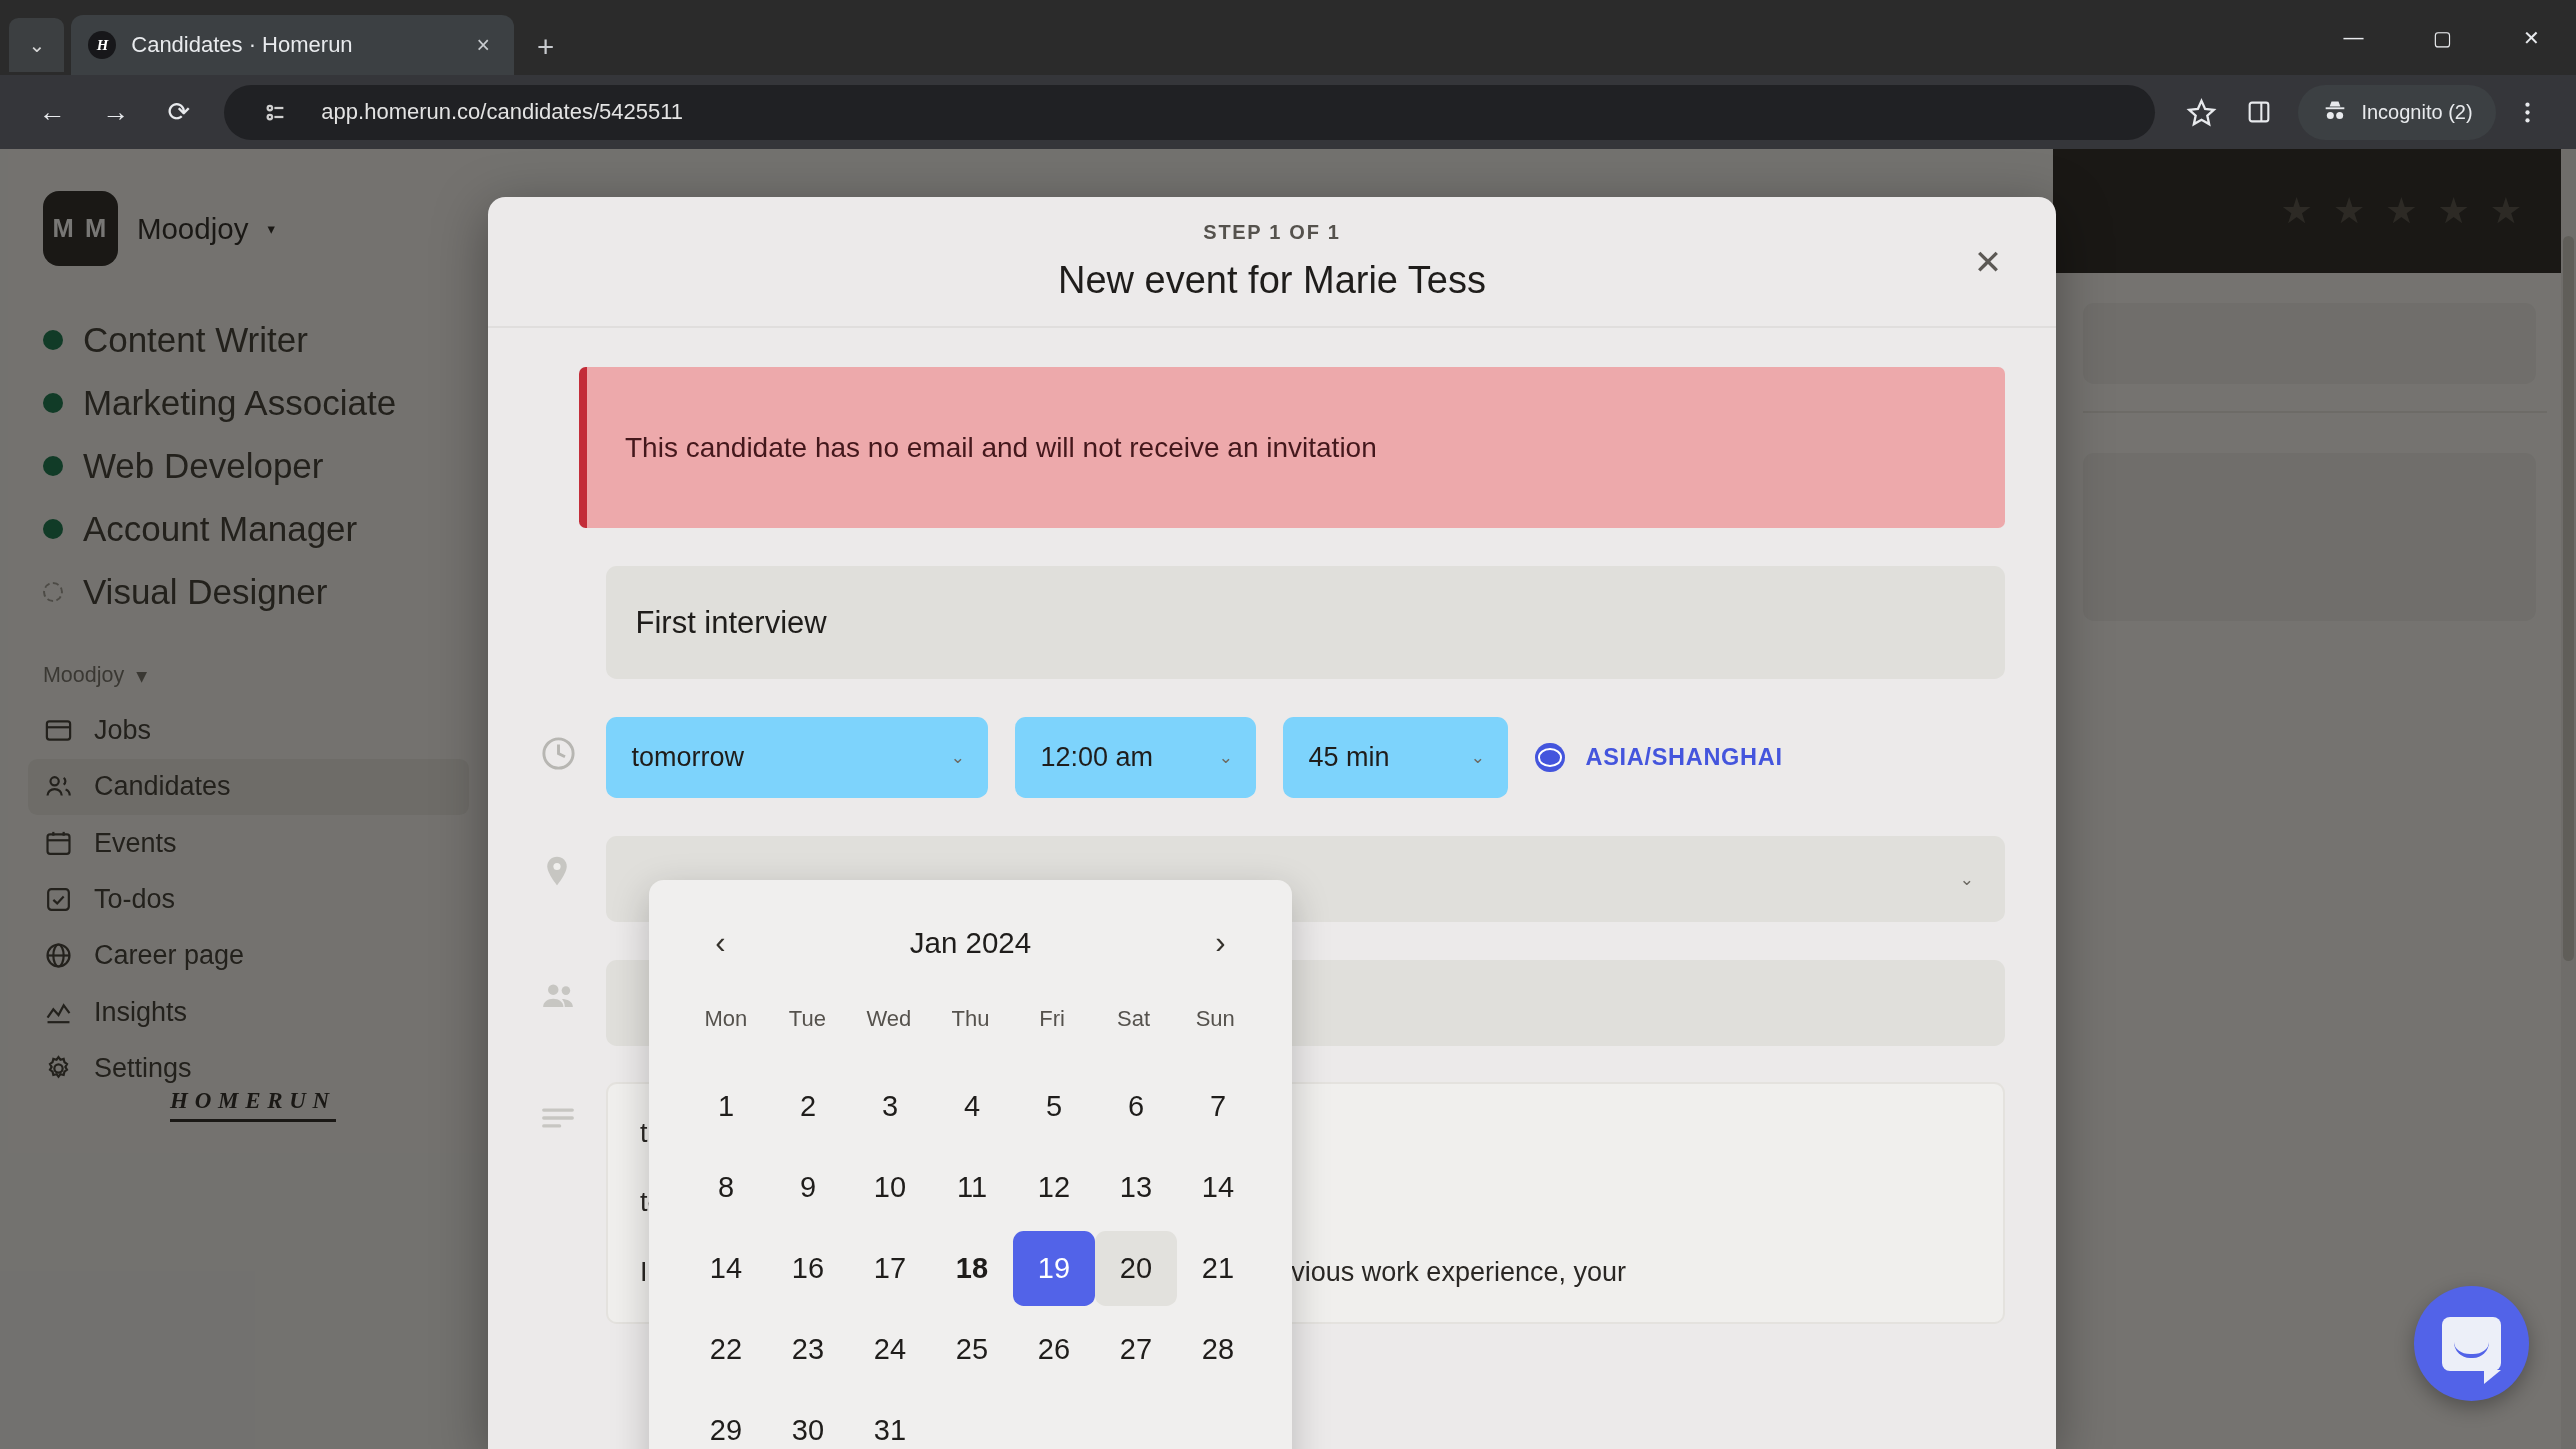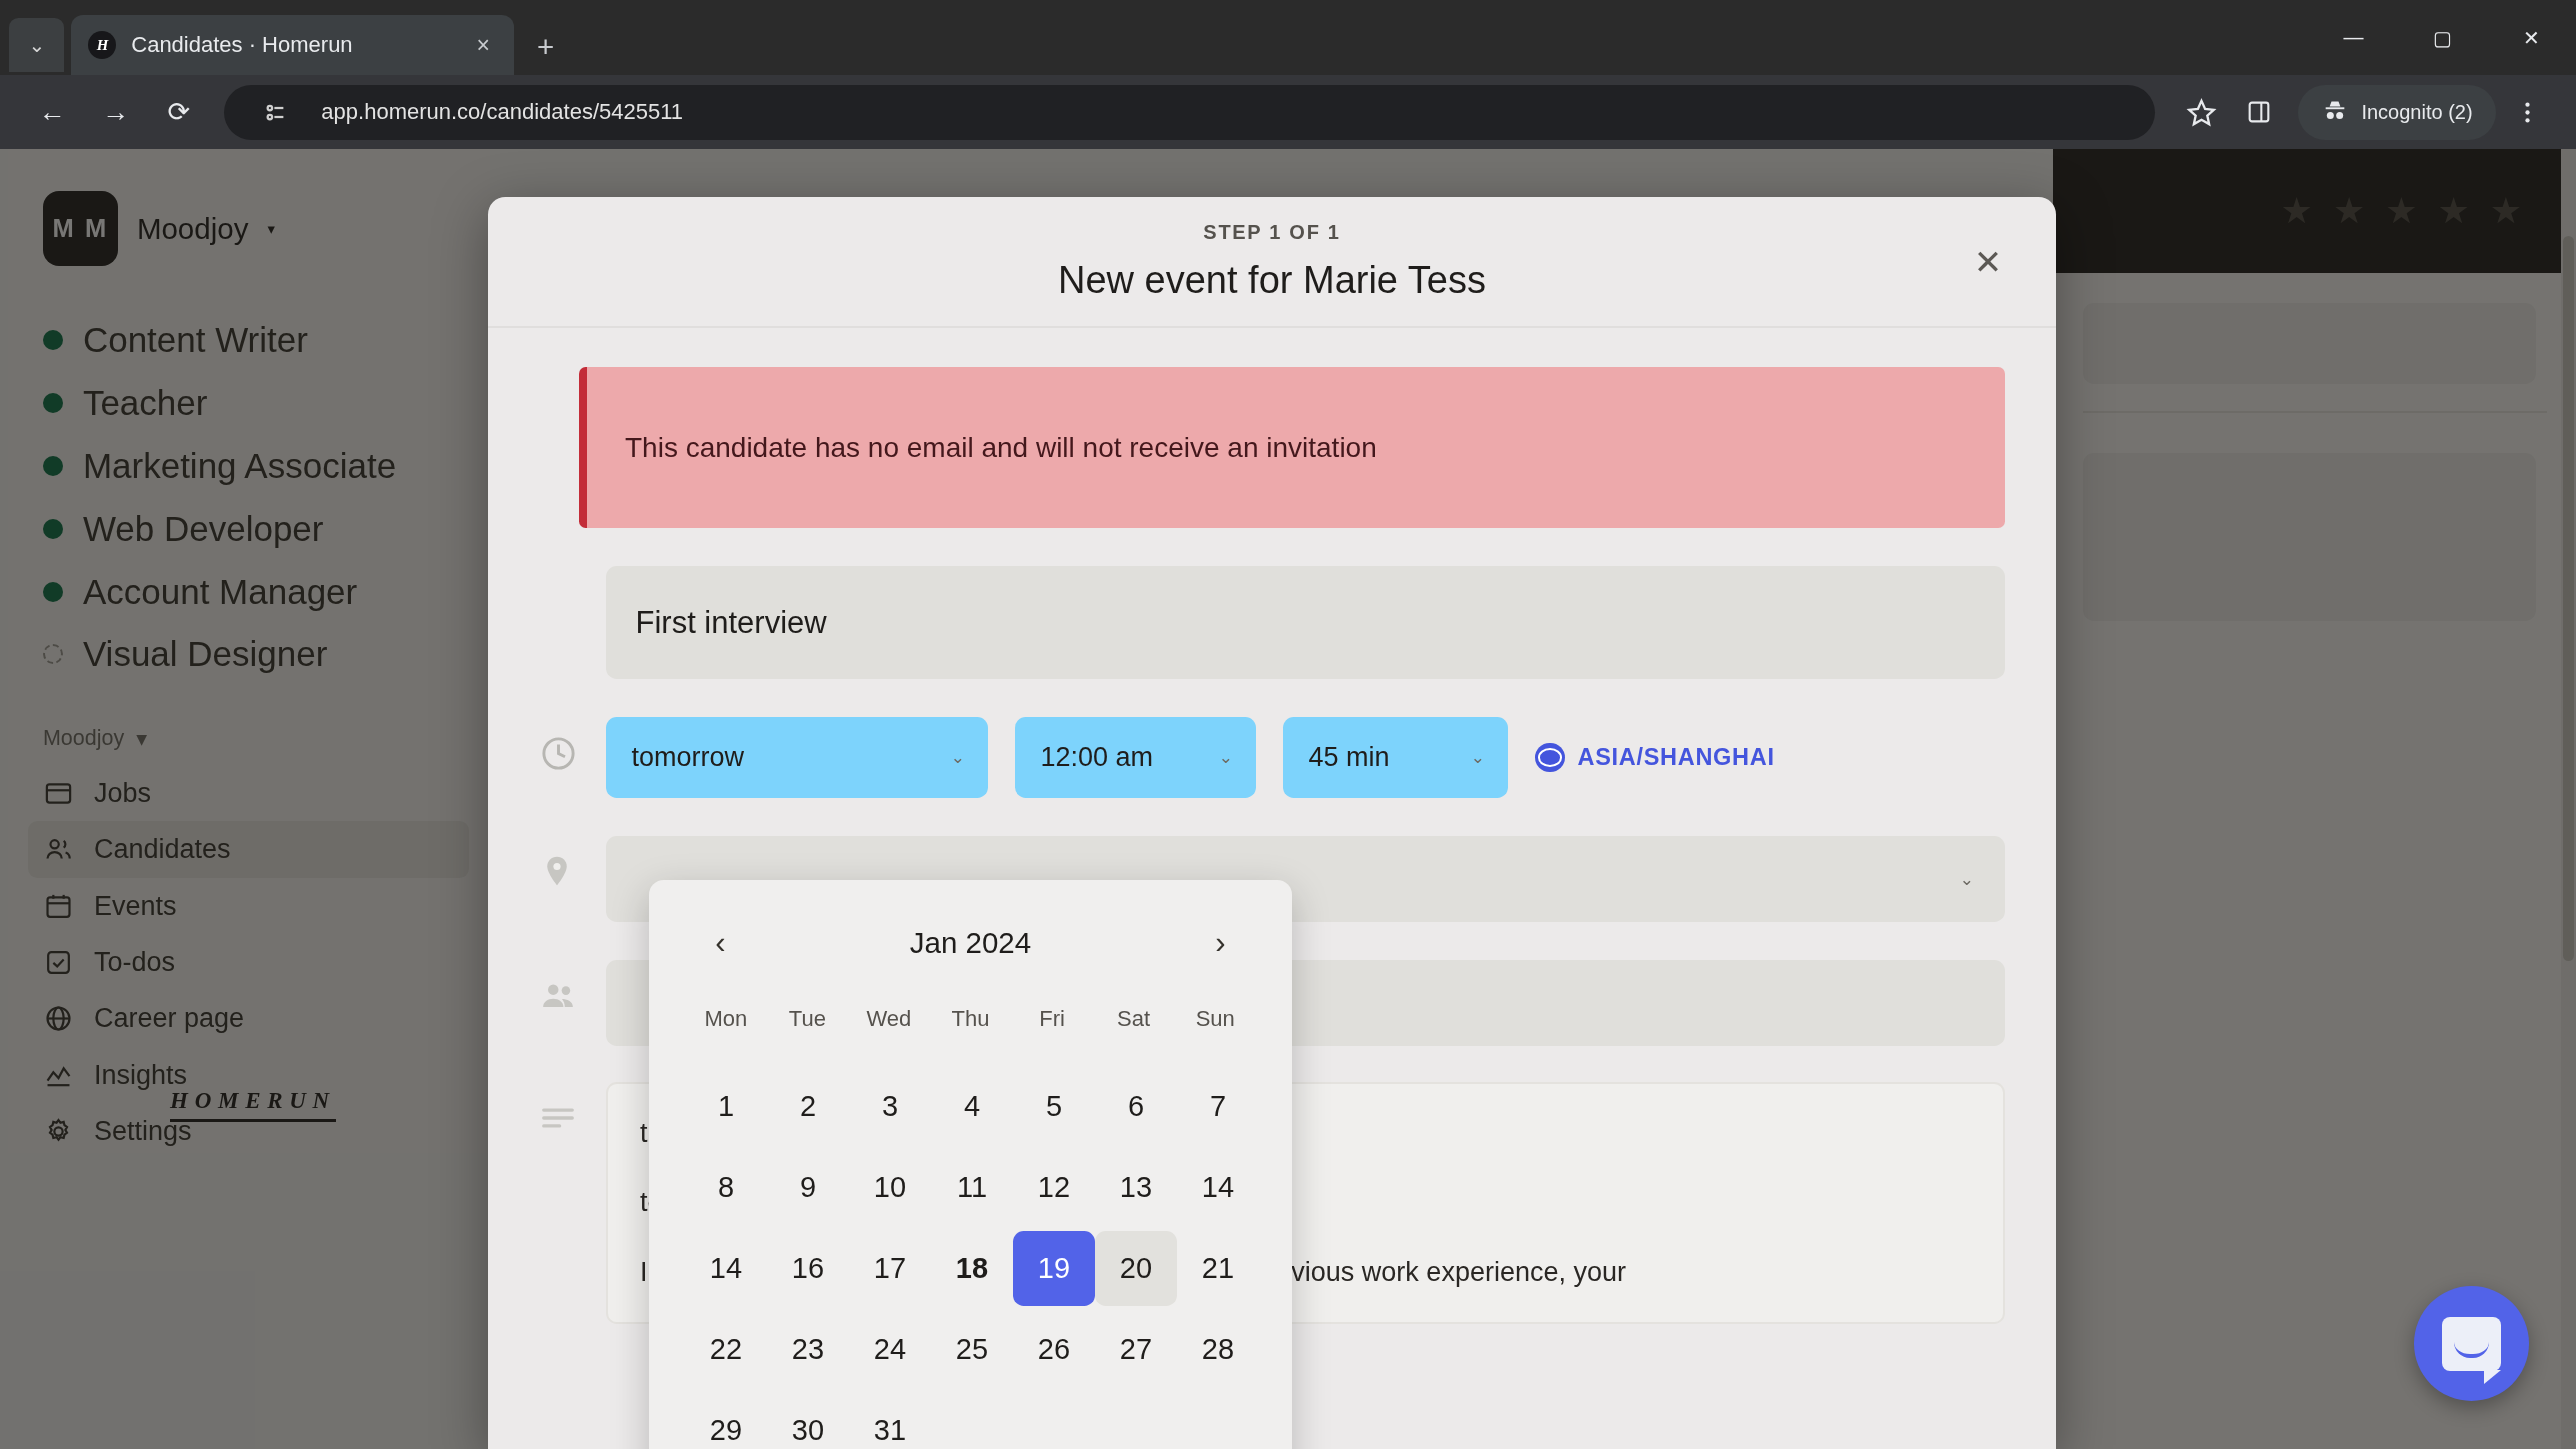--- a/index.html
+++ b/index.html
@@ -196,21 +196,21 @@
   .select {
     height: 81px; background: #7dd3fc; border-radius: 10.7px;
     display: flex; align-items: center; justify-content: space-between;
     padding: 0 23px 0 25.5px; gap: 31px; font-size: 27px; color: #1f1d1b;
   }
   .select.w-when { width: 382px; }
   .select.w-time { width: 241px; }
   .select.w-dur { width: 225px; }
   .chev { font-size: 17.4px; color: #6d6a63; }
   .tz {
-    display: flex; align-items: center; gap: 13px;
+    display: flex; align-items: center; gap: 21px;
     color: #4455dd; font-size: 23.5px; font-weight: 700; letter-spacing: 0.7px;
   }
   .globe {
     width: 29.5px; height: 29.5px; border-radius: 50%; background: #4455dd; flex-shrink: 0;
     position: relative;
   }
   .globe::after {
     content: ""; position: absolute; inset: 5.4px 2.7px;
     border: 2px solid #fff; border-radius: 50%;
   }
@@ -354,24 +354,20 @@
         <div class="caret">▾</div>
       </div>
 
       <div class="job-list">
         <div class="job-item">
           <span class="dot"></span>
           <span class="job-label">Content Writer</span>
         </div>
         <div class="job-item">
           <span class="dot"></span>
-          <span class="job-label">Teacher</span>
-        </div>
-        <div class="job-item">
-          <span class="dot"></span>
           <span class="job-label">Marketing Associate</span>
         </div>
         <div class="job-item">
           <span class="dot"></span>
           <span class="job-label">Web Developer</span>
         </div>
         <div class="job-item">
           <span class="dot"></span>
           <span class="job-label">Account Manager</span>
         </div>

